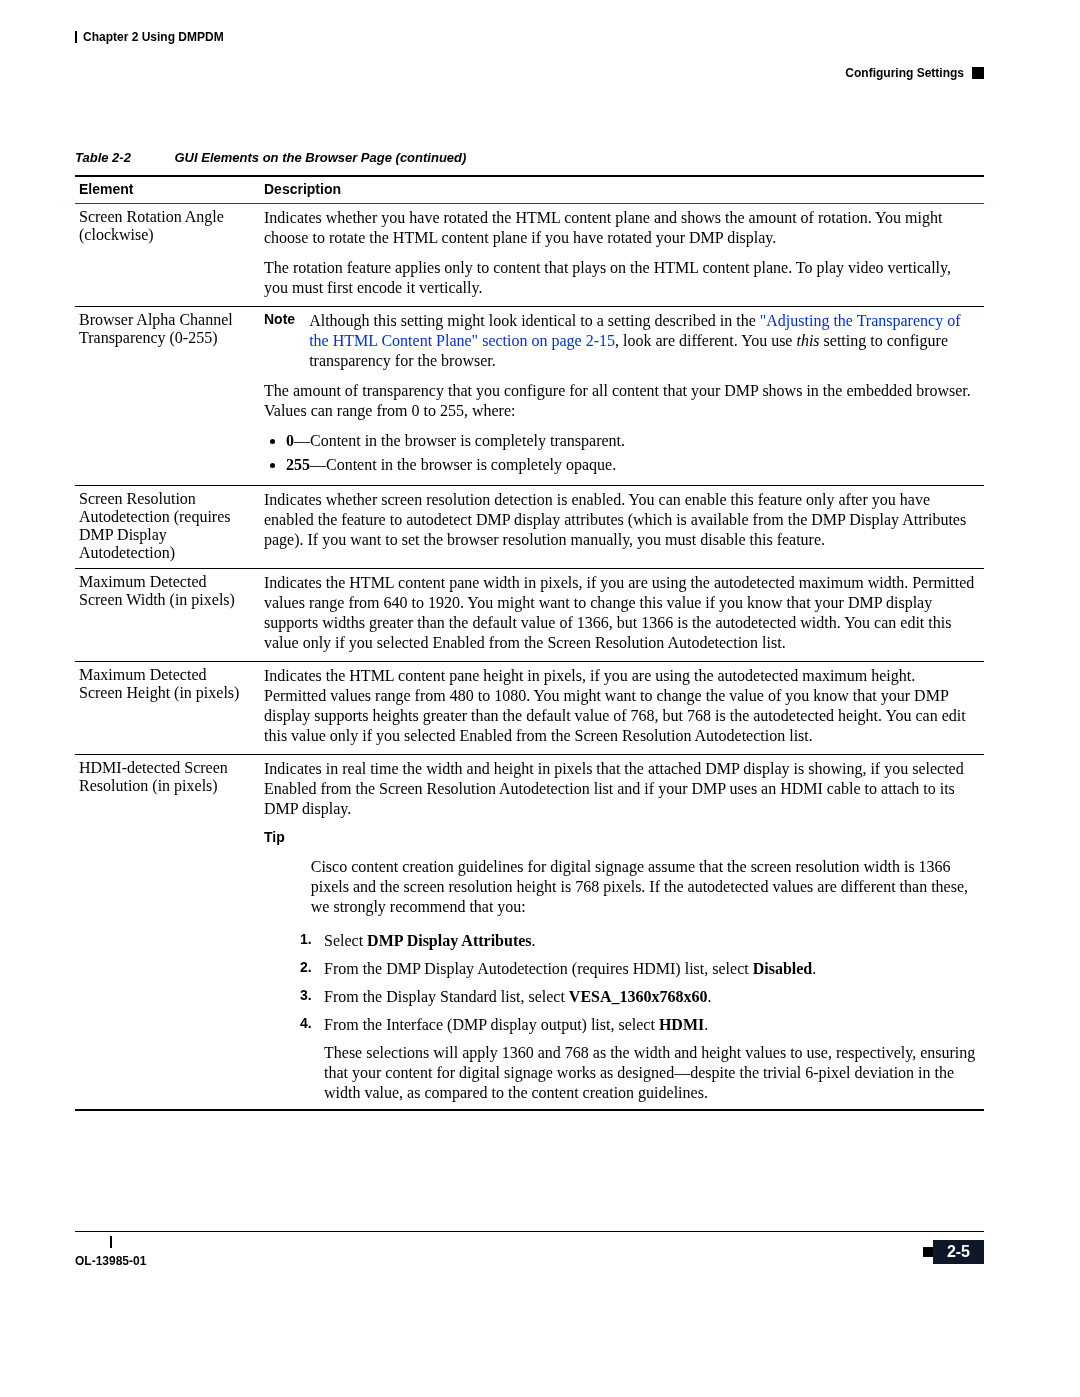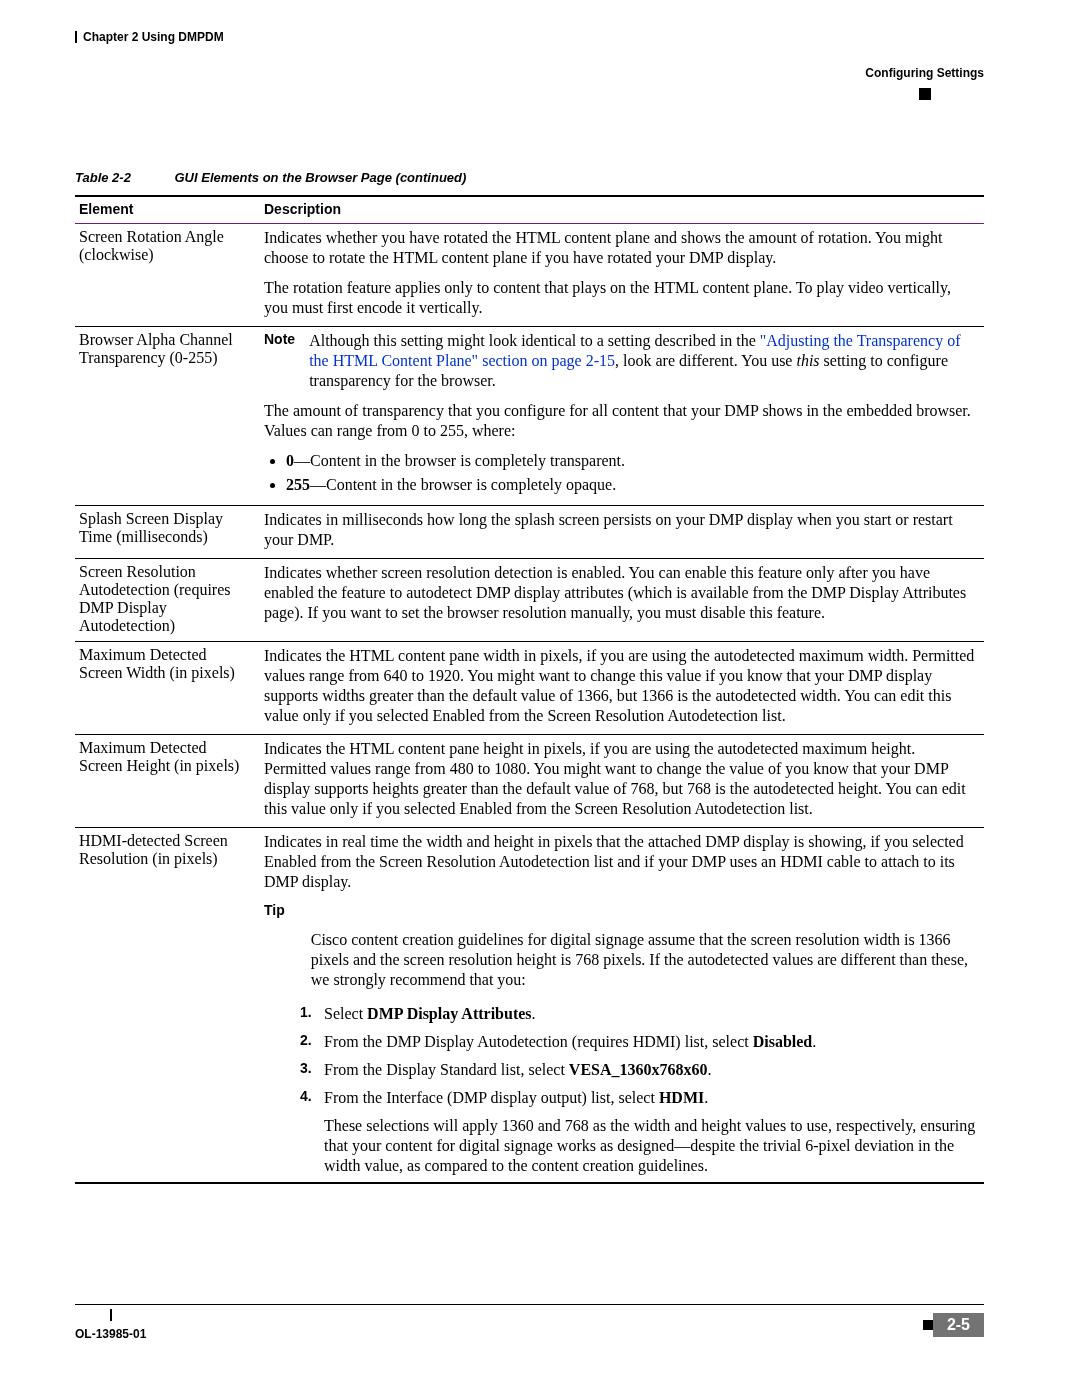--- a/index.html
+++ b/index.html
@@ -30,21 +30,20 @@
     display: inline-block;
     width: 2px;
     height: 12px;
     background: #000;
   }
   .run-head-right {
     display: flex;
     align-items: center;
     gap: 8px;
     margin-top: 22px;
-    flex-direction: column;
   }
   .run-head-square {
     width: 12px;
     height: 12px;
     background: #000;
     display: inline-block;
   }
   .table-caption {
     font-family: Arial, Helvetica, sans-serif;
     font-size: 13px;
@@ -126,21 +125,21 @@
   .footer-left {
     display: flex;
     align-items: center;
     gap: 6px;
     font-family: Arial, Helvetica, sans-serif;
     font-weight: bold;
     font-size: 12px;
     flex-direction: column;
   }
   .page-badge {
-    background: #737373;
+    background: #0f172a;
     color: #fff;
     font-family: Arial, Helvetica, sans-serif;
     font-weight: bold;
     font-size: 16px;
     padding: 3px 14px;
   }
   .footer-square {
     width: 10px;
     height: 10px;
     background: #000;
@@ -195,26 +194,20 @@
           </div>
         </div>
         <p class="desc-para">The amount of transparency that you configure for all content that your DMP shows in the embedded browser. Values can range from 0 to 255, where:</p>
         <ul class="bullets">
           <li><span class="b">0</span><span>—Content in the browser is completely transparent.</span></li>
           <li><span class="b">255</span><span>—Content in the browser is completely opaque.</span></li>
         </ul>
       </td>
     </tr>
 
-    <tr>
-      <td>Splash Screen Display Time (milliseconds)</td>
-      <td>
-        <p class="desc-para">Indicates in milliseconds how long the splash screen persists on your DMP display when you start or restart your DMP.</p>
-      </td>
-    </tr>
 
     <tr>
       <td>Screen Resolution Autodetection (requires DMP Display Autodetection)</td>
       <td>
         <p class="desc-para">Indicates whether screen resolution detection is enabled. You can enable this feature only after you have enabled the feature to autodetect DMP display attributes (which is available from the DMP Display Attributes page). If you want to set the browser resolution manually, you must disable this feature.</p>
       </td>
     </tr>
 
     <tr>
       <td>Maximum Detected Screen Width (in pixels)</td>

